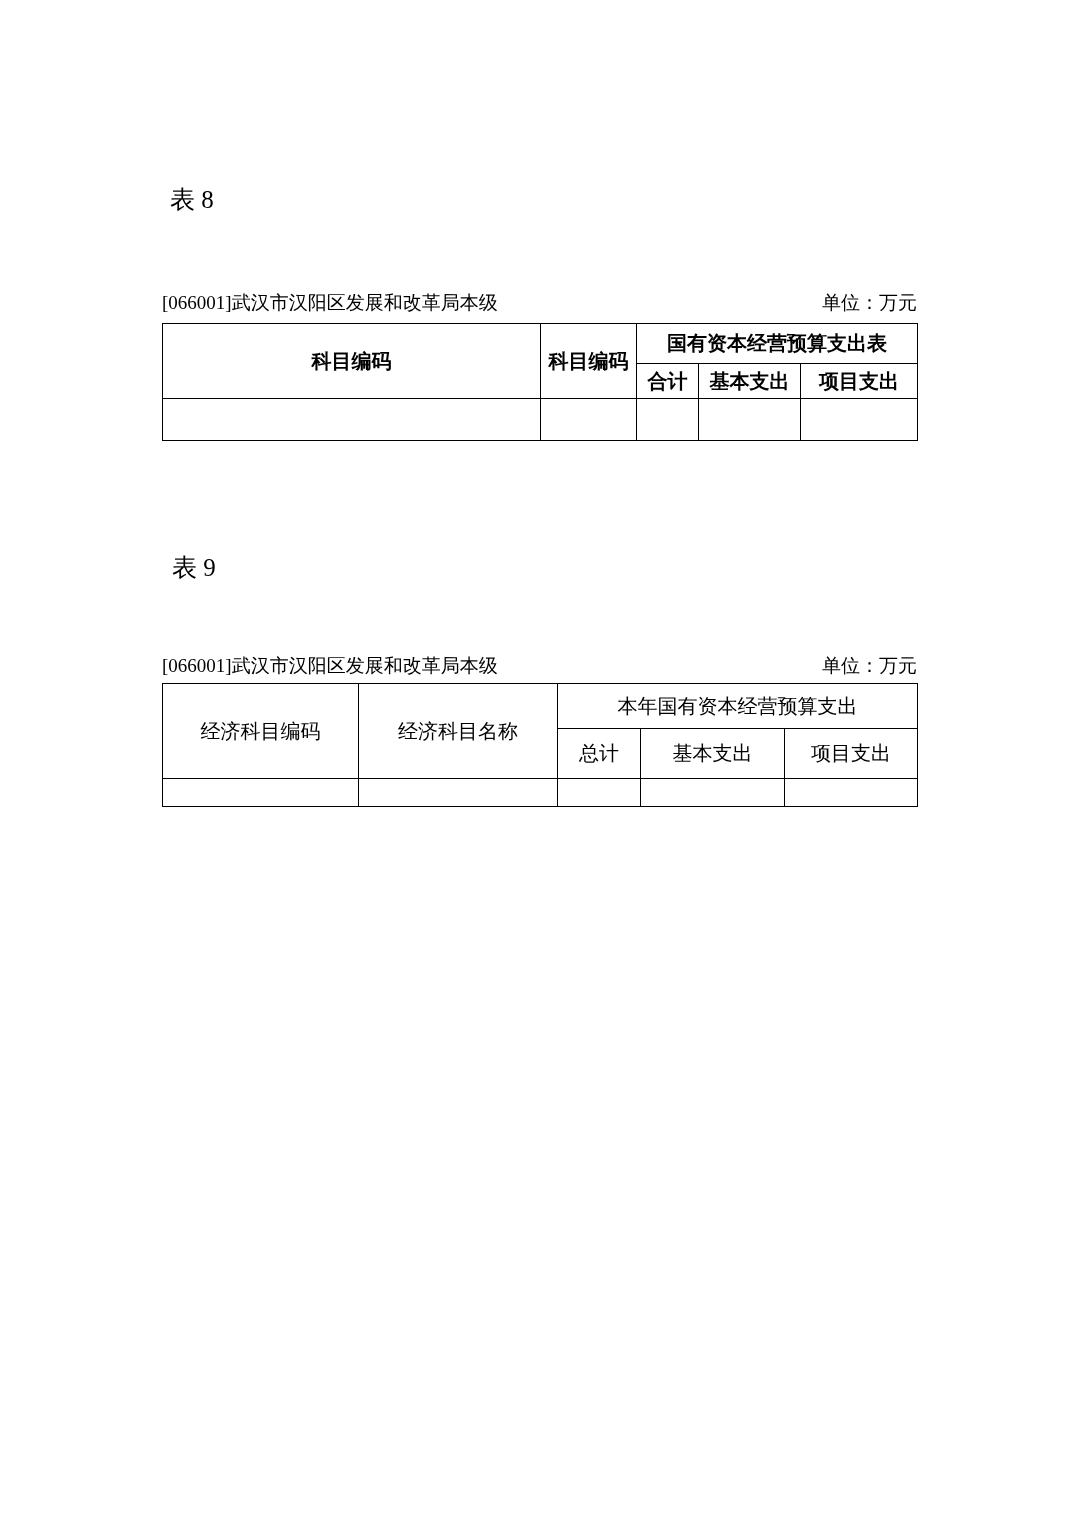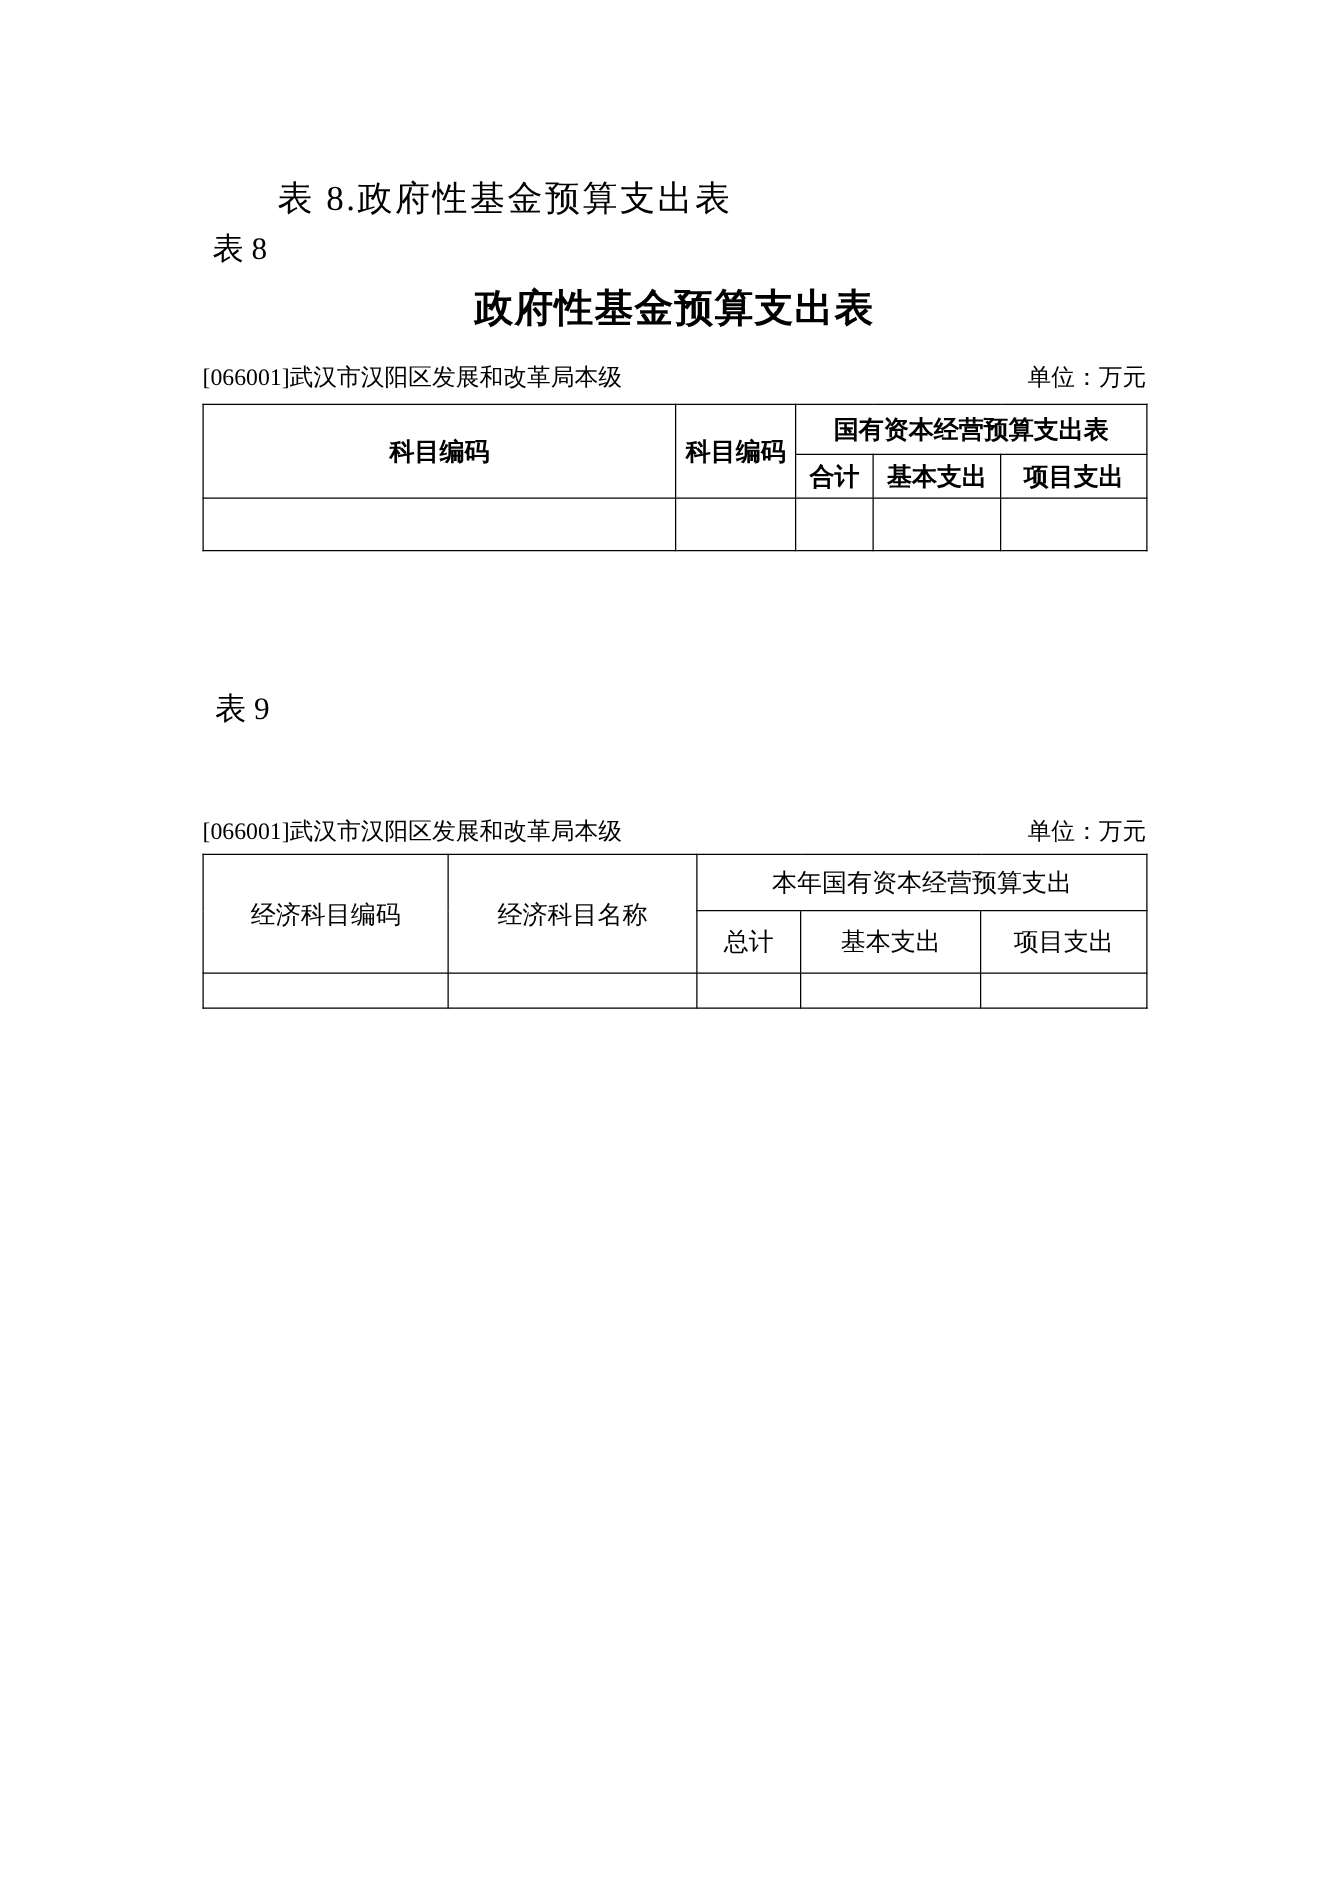--- a/index.html
+++ b/index.html
@@ -59,25 +59,23 @@
     overflow: hidden;
   }
   .t8 th { font-weight: bold; }
   .t9 th { font-weight: normal; text-align: center; }
 </style>
 </head>
 <body>
 
 <div class="page">
 
-  <div class="abs outline-heading" style="left:222px; top:144px;">表 8.政府性基金预算支出表</div>
 
   <div class="abs table-label" style="left:170px; top:189px;">表 8</div>
 
-  <div class="abs doc-title bold" style="top:229px;">政府性基金预算支出表</div>
 
   <div class="abs info-line" style="top:291px;">
     <span>[066001]武汉市汉阳区发展和改革局本级</span>
     <span>单位：万元</span>
   </div>
 
   <table class="abs budget-table t8" style="top:323px;">
     <colgroup>
       <col style="width:378px">
         <col style="width:96px">

